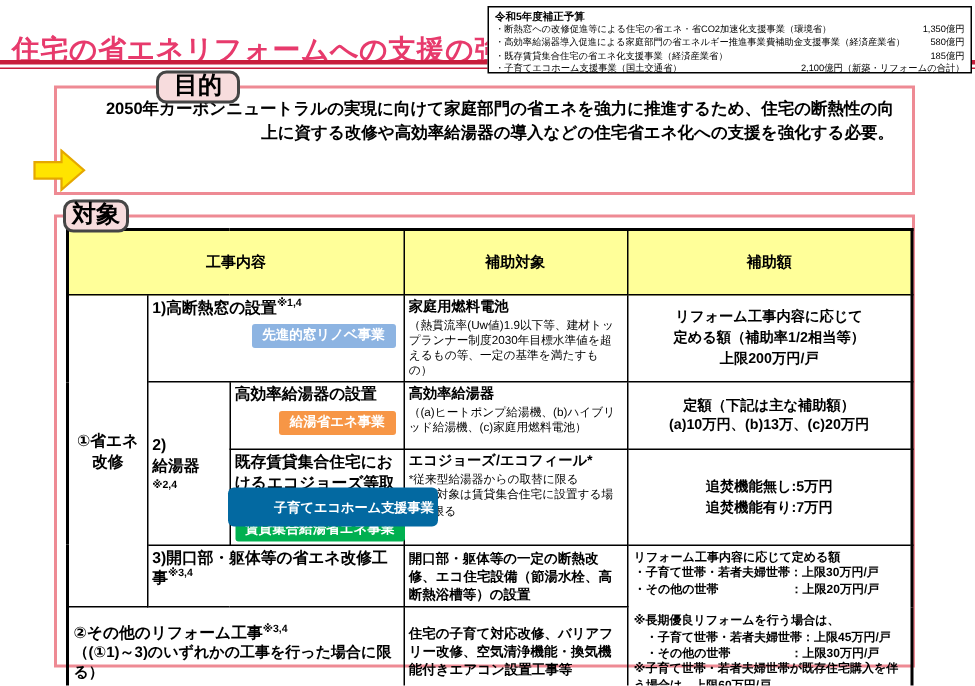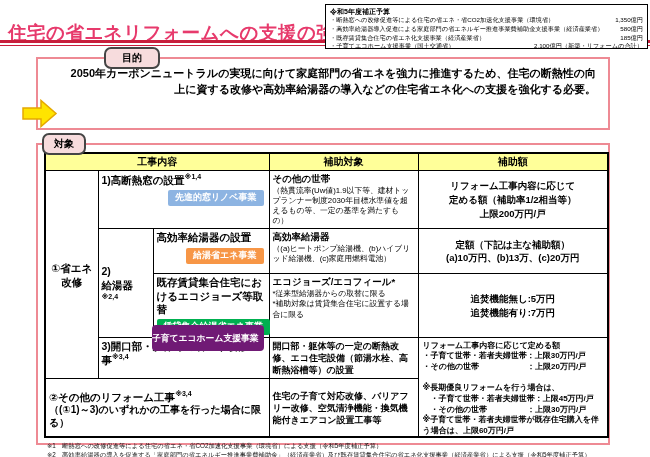--- a/index.html
+++ b/index.html
@@ -31,42 +31,42 @@
   .budget-item .amt{flex:0 0 auto;text-align:right;white-space:nowrap;}
 
   
   .frame{
     position:absolute;left:36px;width:574px;box-sizing:border-box;
     border:2.5px solid #ee8a94;background:#fff;
   }
   .tab{
     position:absolute;top:-12px;height:22px;box-sizing:border-box;
     background:#f7dcdd;border:2px solid #454545;border-radius:7px;
-    font-size:10px;font-weight:bold;text-align:center;line-height:18px;
+    font-size:16px;font-weight:bold;text-align:center;line-height:18px;
     z-index:4;
   }
   .purpose-frame{top:57px;height:73px;padding:7px 12px 0 14px;}
   .purpose-frame .tab{left:66px;width:56px;}
   .purpose-p1{font-size:11px;font-weight:bold;line-height:1.45;text-align:right;}
   .purpose-p2{font-size:11px;font-weight:bold;line-height:1.45;padding-left:22px;}
   .arrow-icon{position:absolute;left:-16px;top:40px;z-index:5;}
 
   .target-frame{top:143px;height:302px;}
   .target-frame .tab{left:4px;width:44px;}
 
   
   table.tbl{
     border-collapse:collapse;table-layout:fixed;
     margin:7px 0 0 6px;width:563px;
   }
   .tbl th,.tbl td{border:1px solid #000;padding:2px 3px;vertical-align:top;box-sizing:border-box;}
   .tbl{border:2px solid #000;}
   .tbl th{
     background:#ffff99;font-size:10px;font-weight:bold;
-    text-align:center;padding:1px 0;height:15px;vertical-align:middle;
+    text-align:center;padding:14px 0;height:15px;vertical-align:middle;
   }
   td.grp{
     font-size:10.5px;font-weight:bold;text-align:center;vertical-align:middle;
     line-height:1.35;padding:0 2px;
   }
   td.workcell{position:relative;}
   .work-title{font-size:10.5px;font-weight:bold;line-height:1.25;}
   .sup{font-size:7px;vertical-align:super;font-weight:bold;}
   .sub-num,.sub-name{font-size:10.5px;font-weight:bold;line-height:1.3;}
   .sub-sup{font-size:7px;font-weight:bold;}
@@ -74,22 +74,22 @@
   .badge{
     display:block;width:fit-content;margin:3px 2px 0 auto;
     padding:1.5px 7px;color:#fff;font-size:9px;font-weight:bold;
     text-align:center;border-radius:2px;white-space:nowrap;
   }
   .badge-blue{background:#8db4e2;}
   .badge-orange{background:#f79646;}
   .badge-green{background:#00b050;}
   .badge-pink{
     position:absolute;left:114px;top:180px;width:112px;height:26px;
-    background:#701a75;color:#fff;font-size:8.8px;font-weight:bold;
-    text-align:left;line-height:26px;border-radius:4px;z-index:2;white-space:nowrap;
+    background:#0369a1;color:#fff;font-size:8.8px;font-weight:bold;
+    text-align:center;line-height:26px;border-radius:4px;z-index:2;white-space:nowrap;padding-left:28px;
   }
   .tgt-head{font-size:9.5px;font-weight:bold;line-height:1.25;}
   .tgt-note{font-size:7.8px;line-height:1.3;margin-top:1px;}
   td.tgt-plain{font-size:9px;font-weight:bold;line-height:1.35;vertical-align:middle;font-family:Liberation Serif, serif;}
   td.amt{font-size:9.5px;font-weight:bold;text-align:center;vertical-align:middle;line-height:1.45;}
   td.amt-merged{
     font-size:8px;font-weight:bold;text-align:left;vertical-align:top;
     line-height:1.33;padding:3px 2px 0 4px;
   }
   
@@ -154,21 +154,21 @@
       <th>補助額</th>
     </tr>
 
     <tr style="height:48px">
       <td class="grp" rowspan="4">①省エネ改修</td>
       <td class="workcell" colspan="2">
         <div class="work-title"><span>1)高断熱窓の設置</span><span class="sup">※1,4</span></div>
         <span class="badge badge-blue">先進的窓リノベ事業</span>
       </td>
       <td>
-        <div class="tgt-head">その他の世帯</div>
+        <div class="tgt-head">家庭用燃料電池</div>
         <div class="tgt-note">（熱貫流率(Uw値)1.9以下等、建材トップランナー制度2030年目標水準値を超えるもの等、一定の基準を満たすもの）</div>
       </td>
       <td class="amt pre">リフォーム工事内容に応じて
 定める額（補助率1/2相当等）
 上限200万円/戸</td>
     </tr>
 
     <tr style="height:45px">
       <td class="subcell" rowspan="2">
         <div class="sub-num">2)</div>

